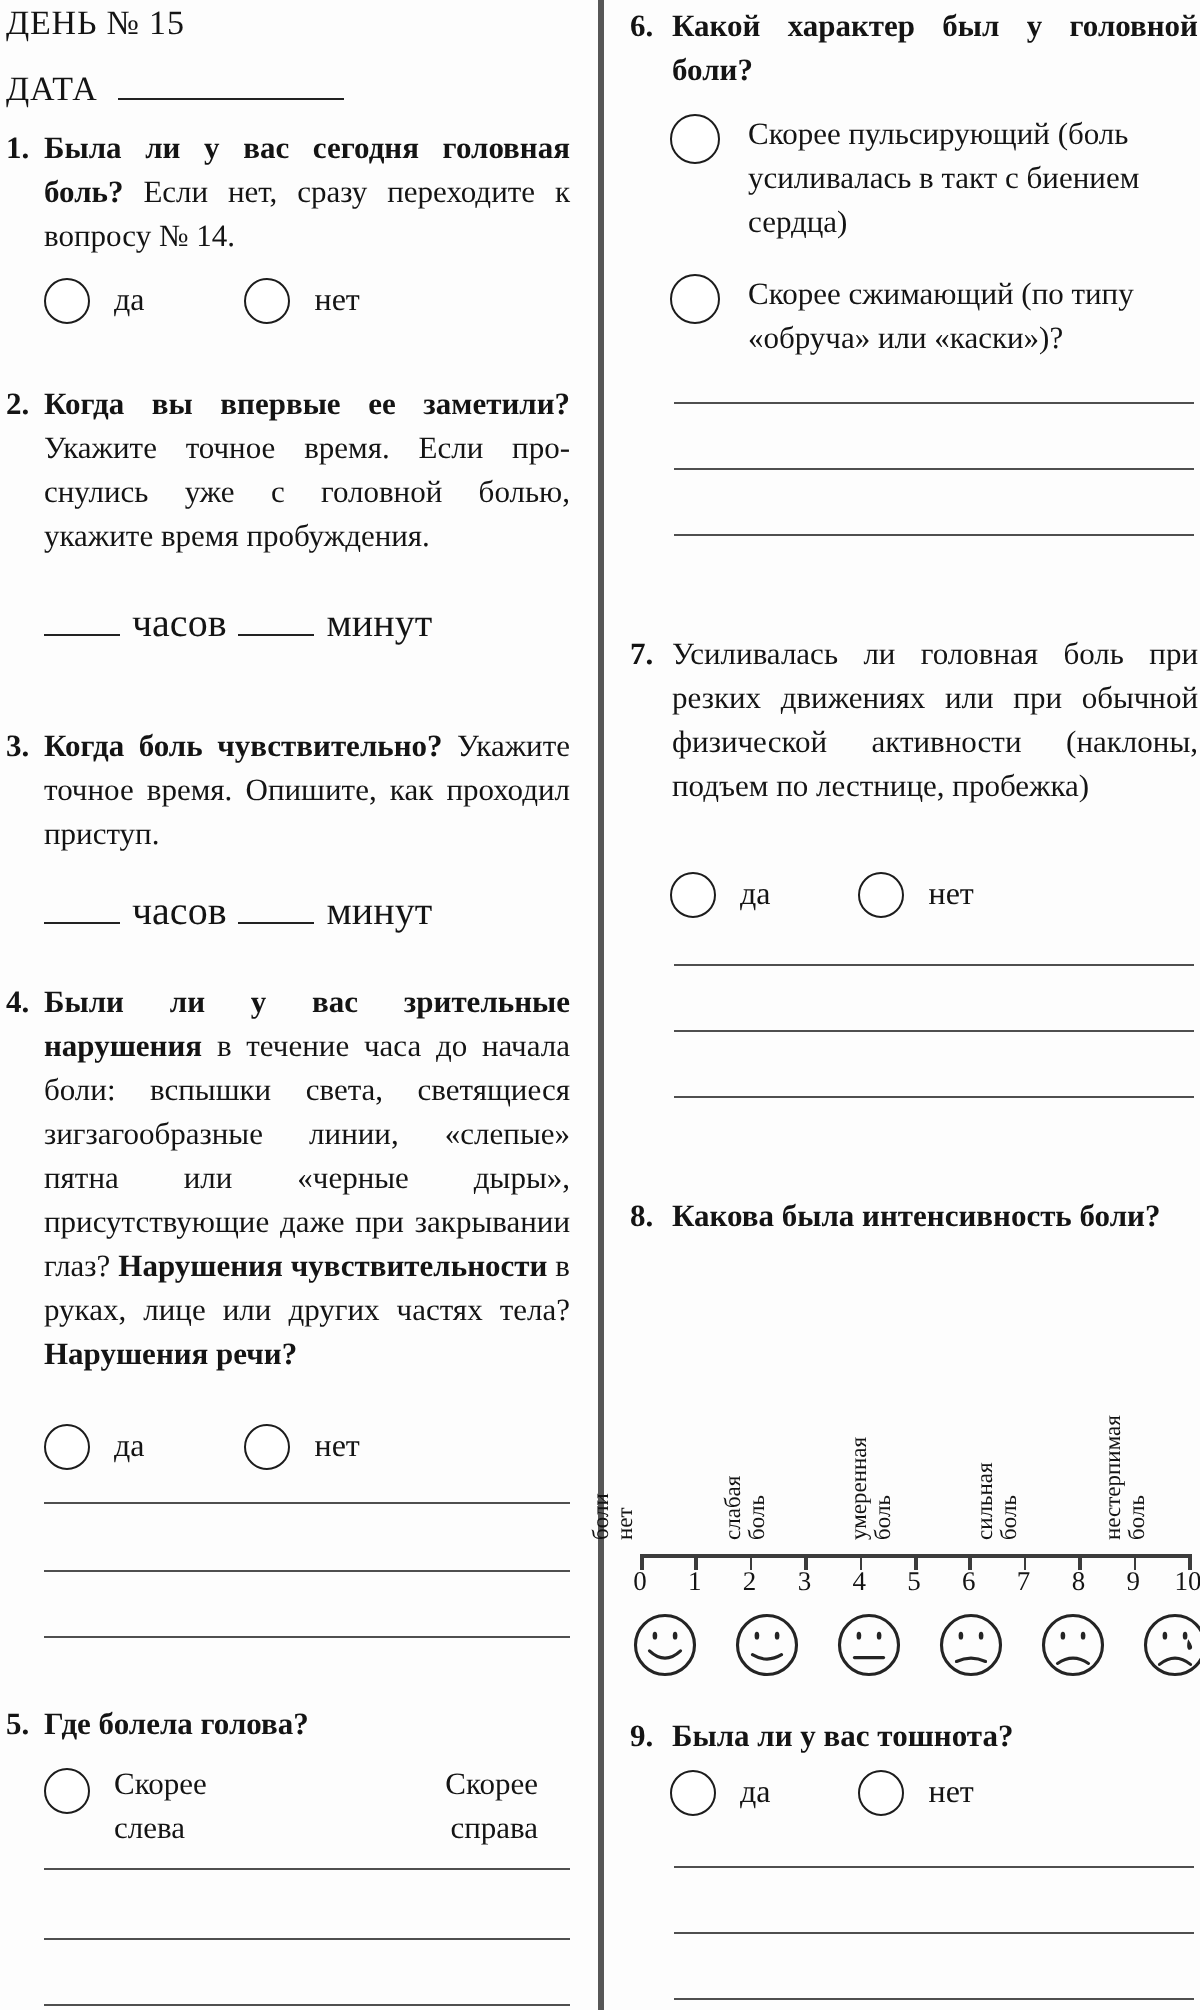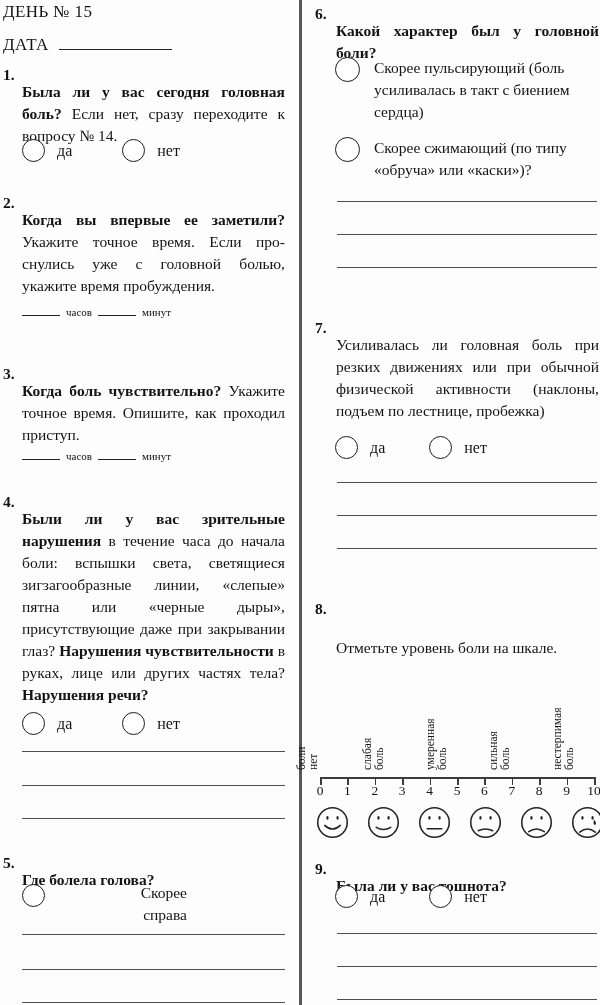--- a/index.html
+++ b/index.html
@@ -6,37 +6,37 @@
   body{width:600px;height:1005px;background:#fdfdfd;color:#141414;
        font-family:"Liberation Serif","DejaVu Serif",serif;overflow:hidden;}
   .page{position:relative;width:600px;height:737px;display:flex;}
   .col{position:relative;height:1005px;}
   .col-left{width:299px;}
   .divider{width:3px;height:1005px;background:#575757;}
   .col-right{width:298px;}
 
   .q{position:absolute;text-align:justify;font-size:15.5px;line-height:22px;hyphens:manual;}
   .qnum{position:absolute;left:0;top:0;font-weight:700;}
-  .qbody{display:block;margin-top:17px;}
+  .qbody{display:block;}
   .col-left .q{left:3px;width:282px;padding-left:19px;box-sizing:border-box;}
   .col-right .q{left:13px;width:284px;padding-left:21px;box-sizing:border-box;}
   .bold{font-weight:700;}
 
   .hdr{position:absolute;left:3px;font-size:17px;letter-spacing:.4px;}
   #day{top:2px;}
   #daterow{top:34px;}
   .date-line{display:inline-block;width:113px;height:15px;border-bottom:1.8px solid #222;margin-left:10px;}
 
   .yn-row{position:absolute;display:flex;align-items:center;}
   .radio{width:21px;height:21px;border:1.8px solid #1c1c1c;border-radius:50%;background:#fff;flex:none;box-sizing:content-box;}
   .yn-label{font-size:16px;margin-left:12px;}
   .yn-second{margin-left:50px;}
   .col-right .yn-second{margin-left:44px;}
 
-  .time-row{position:absolute;font-size:11px;}
+  .time-row{position:absolute;font-size:20px;}
   .blank{display:inline-block;width:38px;height:14px;border-bottom:1.8px solid #222;}
   .time-word{margin:0 6px;}
 
   .rule{position:absolute;height:0;border-bottom:1.7px solid #4f4f4f;}
   .col-left .rule{left:22px;width:263px;}
   .col-right .rule{left:35px;width:260px;}
 
   .opt-row{position:absolute;display:flex;}
   .opt-text{font-size:15.5px;line-height:22px;margin-left:14px;}
 
@@ -105,20 +105,21 @@
     <div class="rule" style="top:751px;"></div>
     <div class="rule" style="top:785px;"></div>
     <div class="rule" style="top:818px;"></div>
 
     <div class="q" style="top:852px;">
       <span class="qnum">5.</span>
       <span class="qbody bold">Где болела голова?</span>
     </div>
     <div class="opt-row" style="top:882px;left:22px;" id="q5opts">
       <span class="radio" style="margin-top:2px;"></span>
+      <div class="opt-a">Скорее слева</div>
       <div class="opt-b">Скорее справа</div>
     </div>
     <div class="rule" style="top:934px;"></div>
     <div class="rule" style="top:969px;"></div>
     <div class="rule" style="top:1002px;"></div>
   </div>
 
   <div class="divider"></div>
 
   <div class="col col-right">
@@ -148,22 +149,22 @@
       <span class="yn-label">да</span>
       <span class="radio yn-second"></span>
       <span class="yn-label">нет</span>
     </div>
     <div class="rule" style="top:482px;"></div>
     <div class="rule" style="top:515px;"></div>
     <div class="rule" style="top:548px;"></div>
 
     <div class="q" style="top:598px;">
       <span class="qnum">8.</span>
-      <span class="qbody"><br>
-      <span>Отметьте уровень боли на шкале.</span></span>
+      <span class="qbody"><span class="bold">Какова была интенсивность боли?</span><br>
+      </span>
     </div>
 
     <div class="pain-scale">
       <div class="ps-axis"></div>
       <div id="ps-marks">
           <div class="ps-tick" style="left: 1px;"></div>
           <div class="ps-num" style="left: -8px;">0</div>
           <div class="ps-tick" style="left: 28.4px;"></div>
           <div class="ps-num" style="left: 19.4px;">1</div>
           <div class="ps-tick" style="left: 55.8px;"></div>

